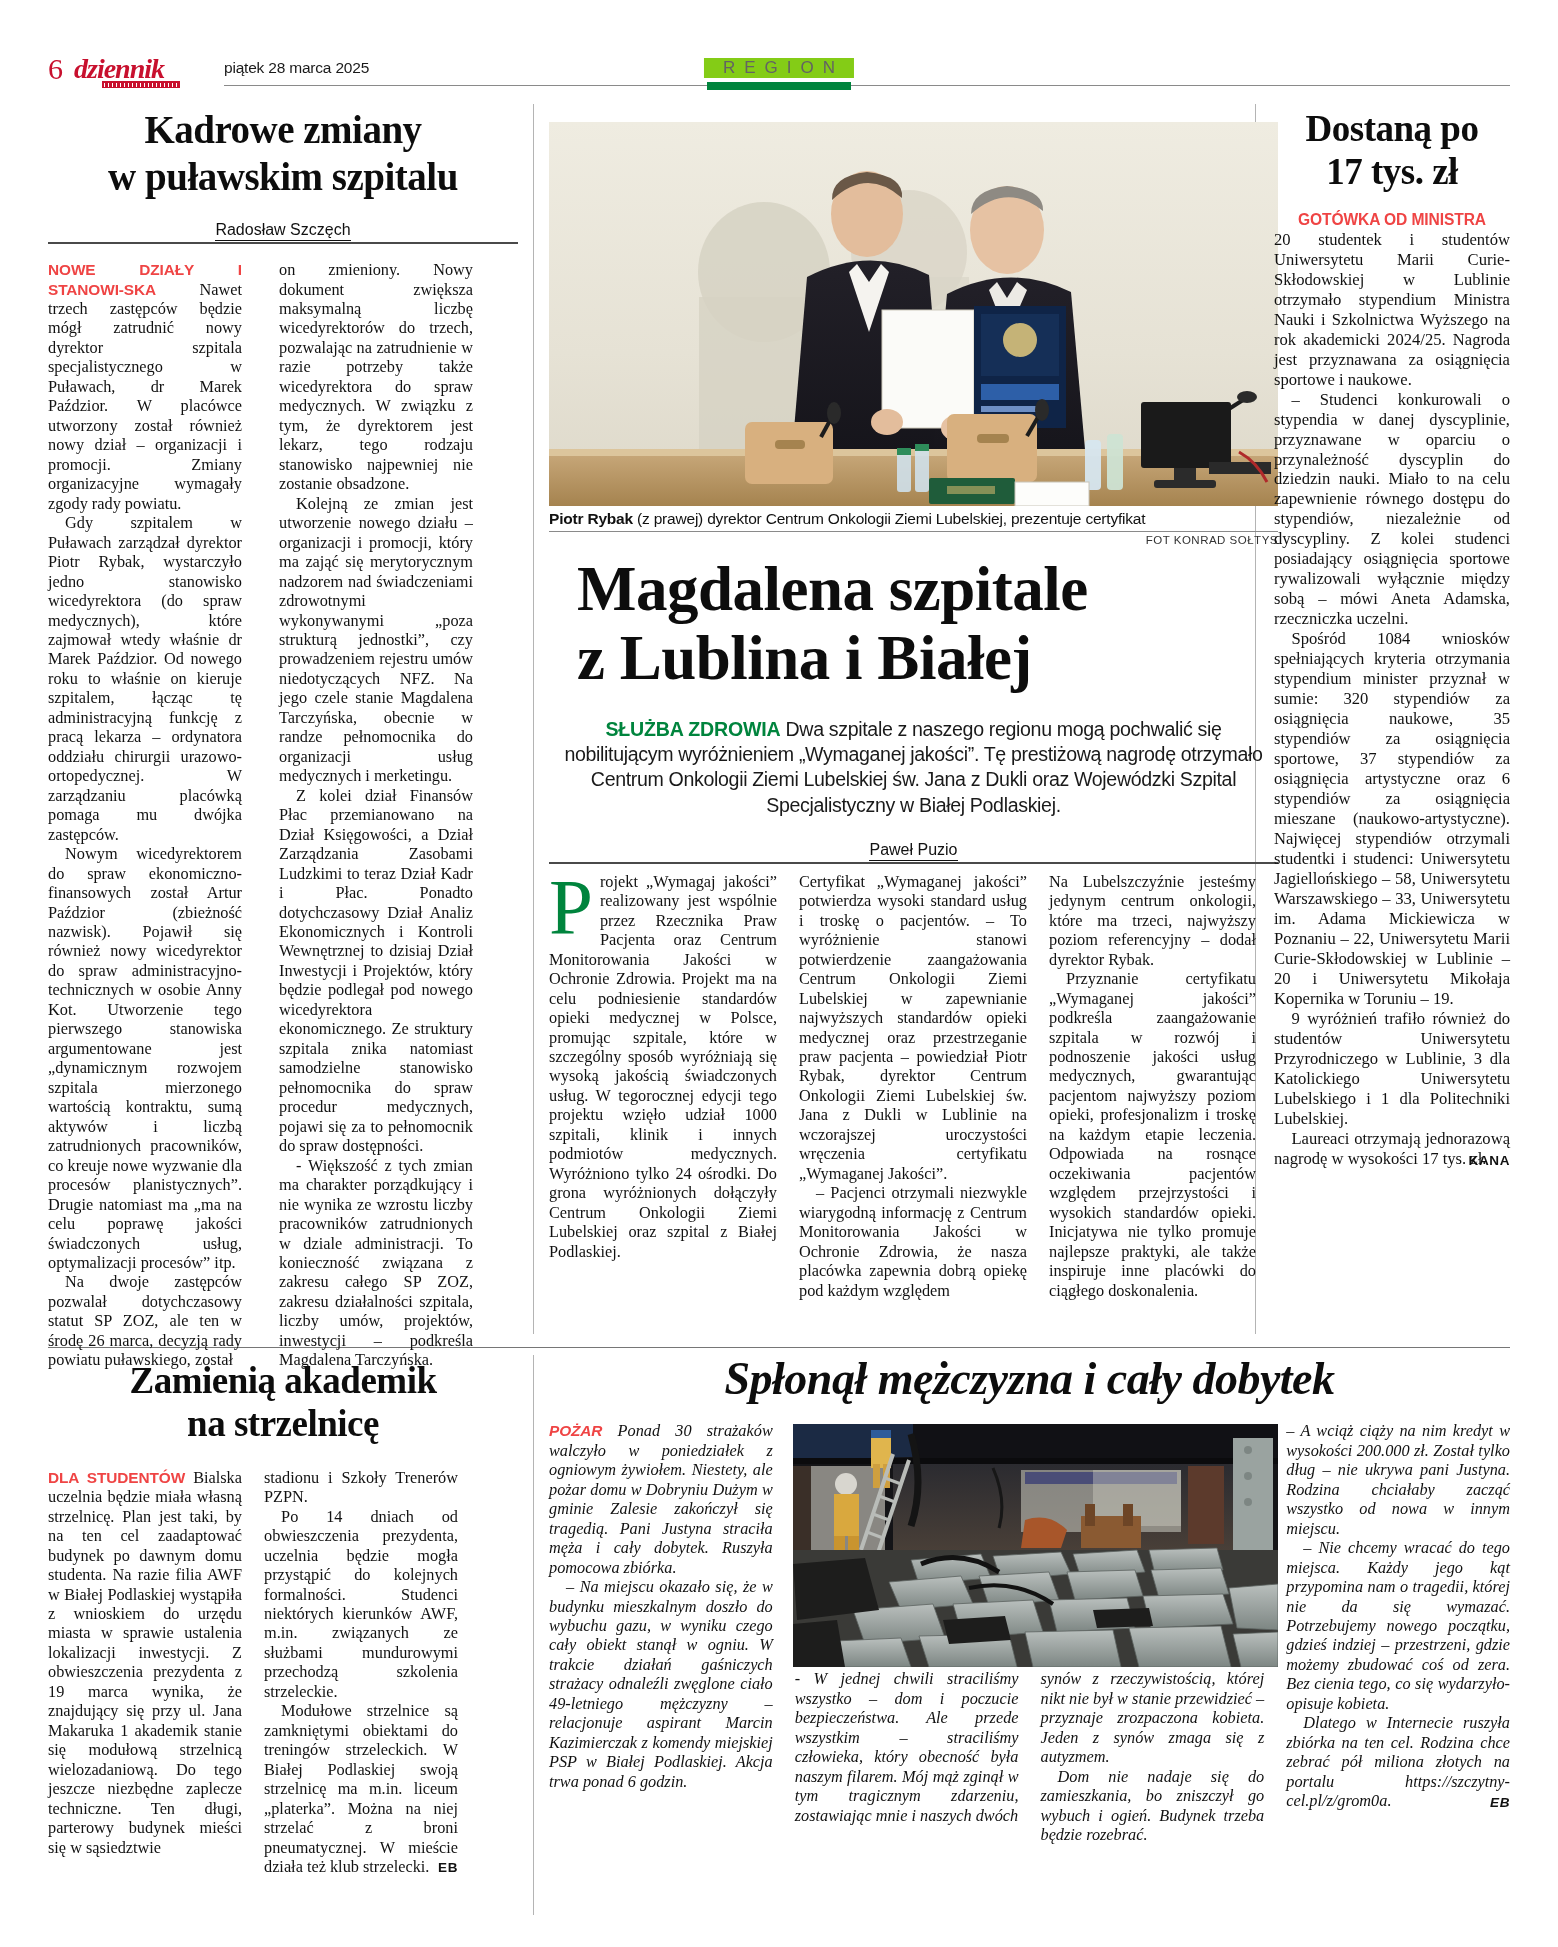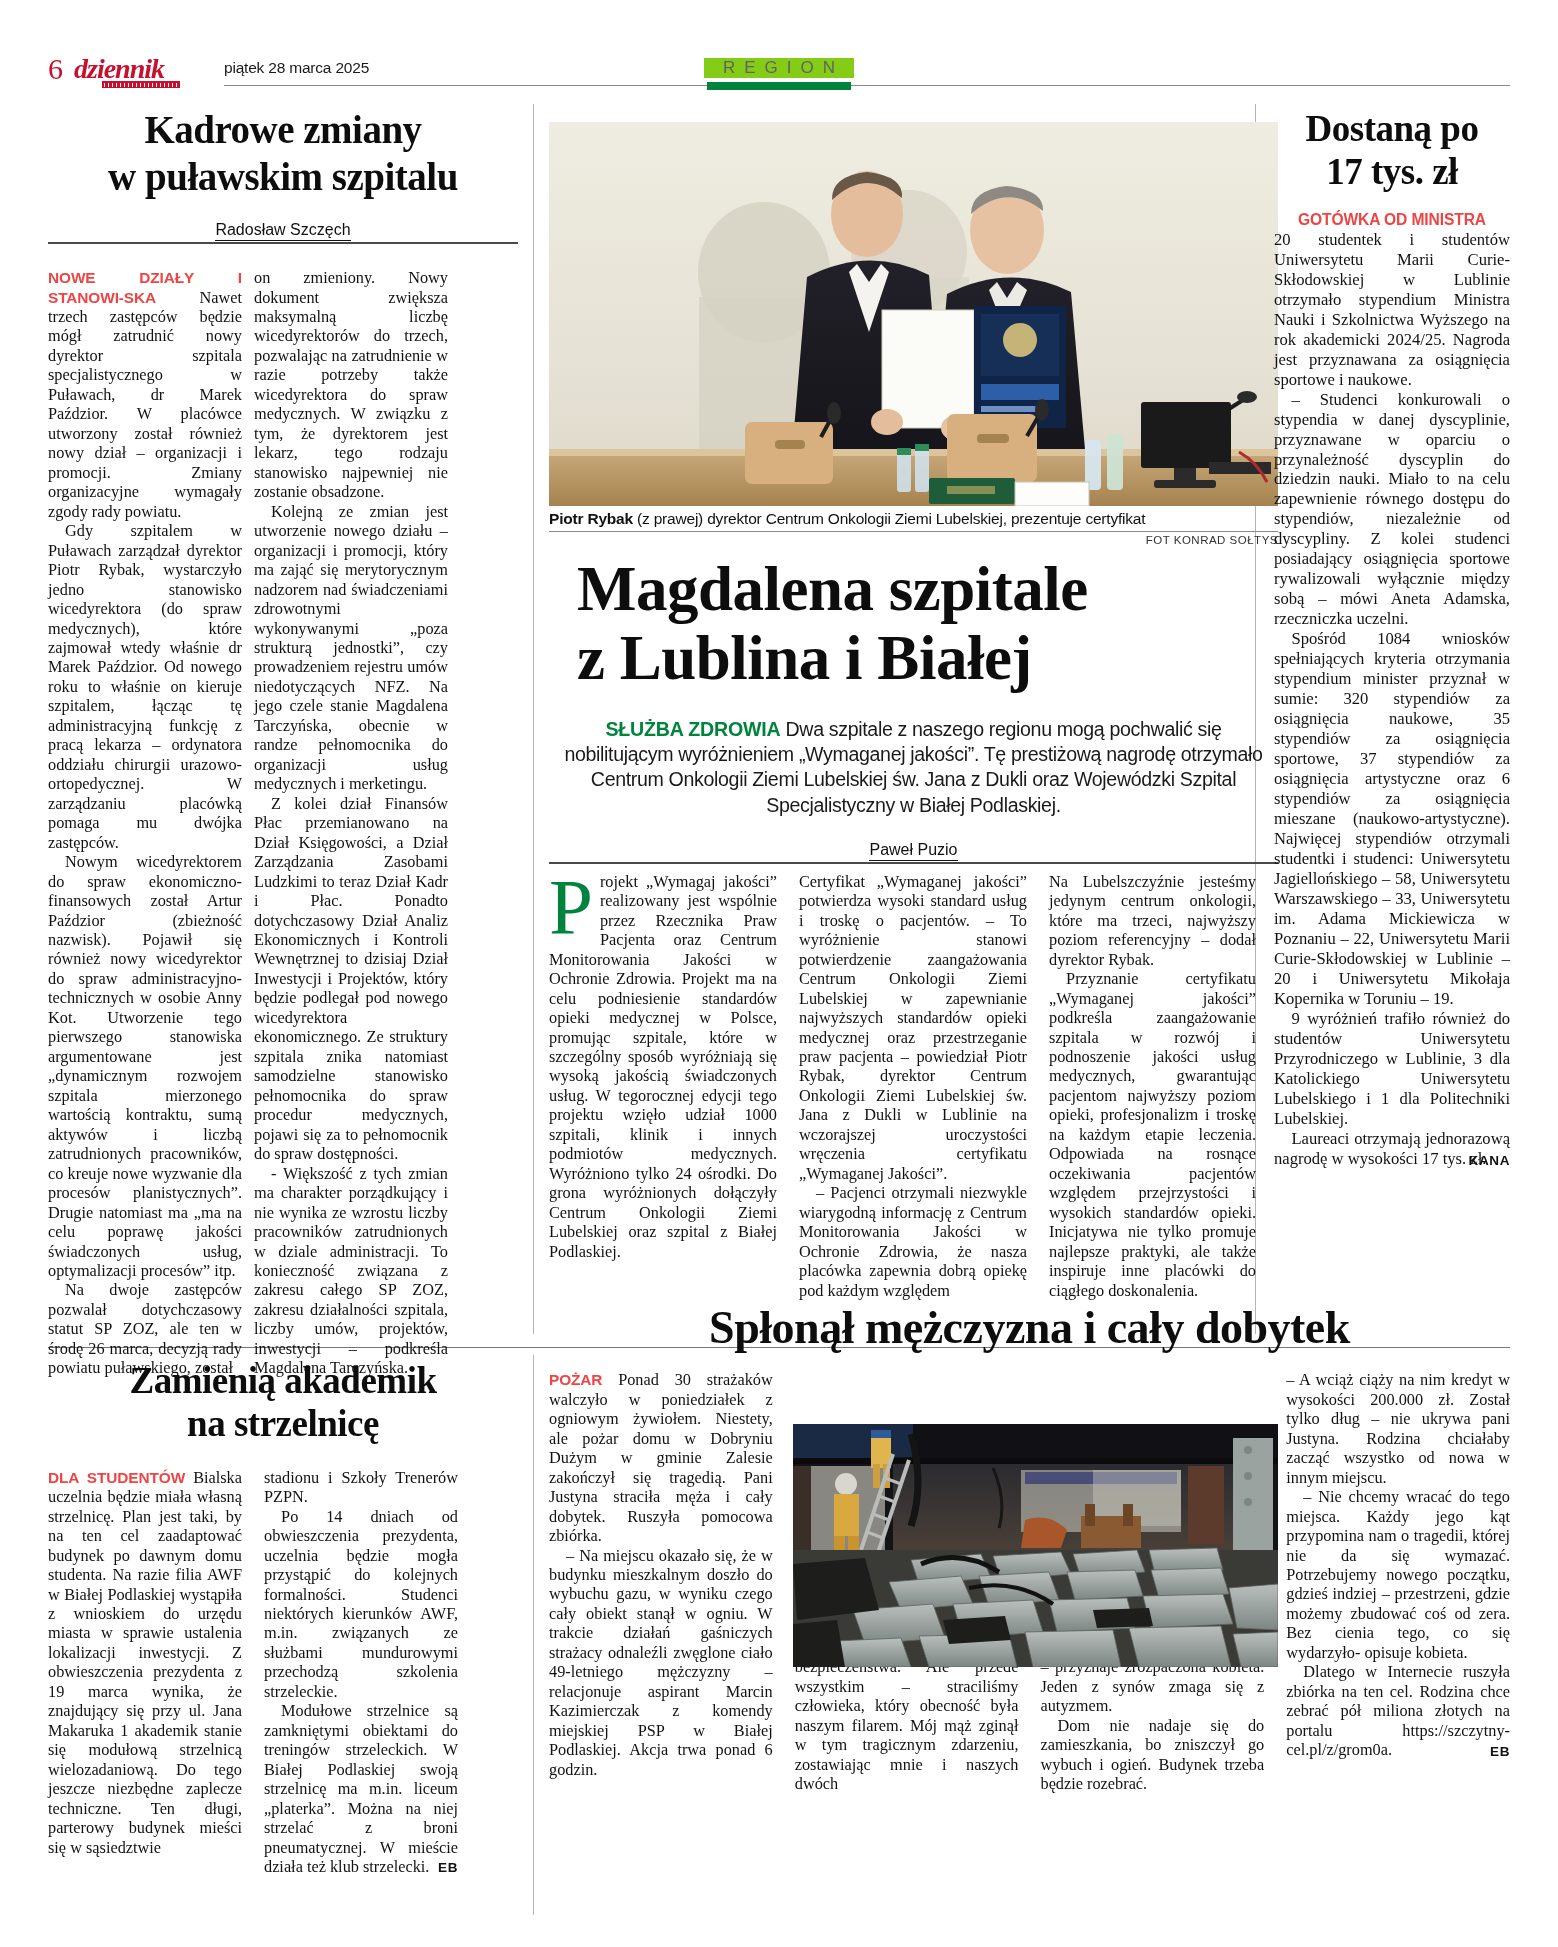--- a/index.html
+++ b/index.html
@@ -146,21 +146,21 @@
 <div class="vrule" style="left:533px; top:1355px; height:560px;"></div>
 
 <div style="position:absolute; left:48px; top:110px; width:470px;">
   <div class="hl" style="font-size:39px;">Kadrowe zmiany</div>
   <div class="hl" style="font-size:39px; margin-top:6px;">w puławskim szpitalu</div>
   <div class="byline-row" style="margin-top:22px;">
     <span class="byline">Radosław Szczęch</span>
   </div>
   <div class="byline-rule" style="margin-top:1px;"></div>
 
-  <div style="display:flex; gap:12px; margin-top:24px;">
+  <div style="display:flex; gap:37px; margin-top:16px;">
     <div style="width:194px;">
       <div class="col-body">
         <p class="first"><span class="kicker">NOWE DZIAŁY I STANOWI-SKA</span> <span>Nawet trzech zastępców będzie mógł zatrudnić nowy dyrektor szpitala specjalistycznego w Puławach, dr Marek Paździor. W placówce utworzony został również nowy dział – organizacji i promocji. Zmiany organizacyjne wymagały zgody rady powiatu.</span></p>
         <p>Gdy szpitalem w Puławach zarządzał dyrektor Piotr Rybak, wystarczyło jedno stanowisko wicedyrektora (do spraw medycznych), które zajmował wtedy właśnie dr Marek Paździor. Od nowego roku to właśnie on kieruje szpitalem, łącząc tę administracyjną funkcję z pracą lekarza – ordynatora oddziału chirurgii urazowo-ortopedycznej. W zarządzaniu placówką pomaga mu dwójka zastępców.</p>
         <p>Nowym wicedyrektorem do spraw ekonomiczno-finansowych został Artur Paździor (zbieżność nazwisk). Pojawił się również nowy wicedyrektor do spraw administracyjno-technicznych w osobie Anny Kot. Utworzenie tego pierwszego stanowiska argumentowane jest „dynamicznym rozwojem szpitala mierzonego wartością kontraktu, sumą aktywów i liczbą zatrudnionych pracowników, co kreuje nowe wyzwanie dla procesów planistycznych”. Drugie natomiast ma „ma na celu poprawę jakości świadczonych usług, optymalizacji procesów” itp.</p>
         <p>Na dwoje zastępców pozwalał dotychczasowy statut SP ZOZ, ale ten w środę 26 marca, decyzją rady powiatu puławskiego, został</p>
       </div>
     </div>
     <div style="width:194px;">
       <div class="col-body">
@@ -321,21 +321,21 @@
       <div class="col-body">
         <p class="first">stadionu i Szkoły Trenerów PZPN.</p>
         <p>Po 14 dniach od obwieszczenia prezydenta, uczelnia będzie mogła przystąpić do kolejnych formalności. Studenci niektórych kierunków AWF, m.in. związanych ze służbami mundurowymi przechodzą szkolenia strzeleckie.</p>
         <p>Modułowe strzelnice są zamkniętymi obiektami do treningów strzeleckich. W Białej Podlaskiej swoją strzelnicę ma m.in. liceum „platerka”. Można na niej strzelać z broni pneumatycznej. W mieście działa też klub strzelecki.</p>
         <span class="sig">EB</span>
       </div>
     </div>
   </div>
 </div>
 
-<div style="position:absolute; left:549px; top:1304px; width:961px;">
+<div style="position:absolute; left:549px; top:1355px; width:961px;font-style:italic;">
   <div class="hl" style="font-size:46px;">Spłonął mężczyzna i cały dobytek</div>
 
   <div style="display:flex; gap:22px; margin-top:18px;">
     <div style="width:224px;">
       <div class="col-body">
         <p class="first"><span class="kicker">POŻAR</span> <span>Ponad 30 strażaków walczyło w poniedziałek z ogniowym żywiołem. Niestety, ale pożar domu w Dobryniu Dużym w gminie Zalesie zakończył się tragedią. Pani Justyna straciła męża i cały dobytek. Ruszyła pomocowa zbiórka.</span></p>
         <p>– Na miejscu okazało się, że w budynku mieszkalnym doszło do wybuchu gazu, w wyniku czego cały obiekt stanął w ogniu. W trakcie działań gaśniczych strażacy odnaleźli zwęglone ciało 49-letniego mężczyzny – relacjonuje aspirant Marcin Kazimierczak z komendy miejskiej PSP w Białej Podlaskiej. Akcja trwa ponad 6 godzin.</p>
       </div>
     </div>
     <div style="width:224px;">

